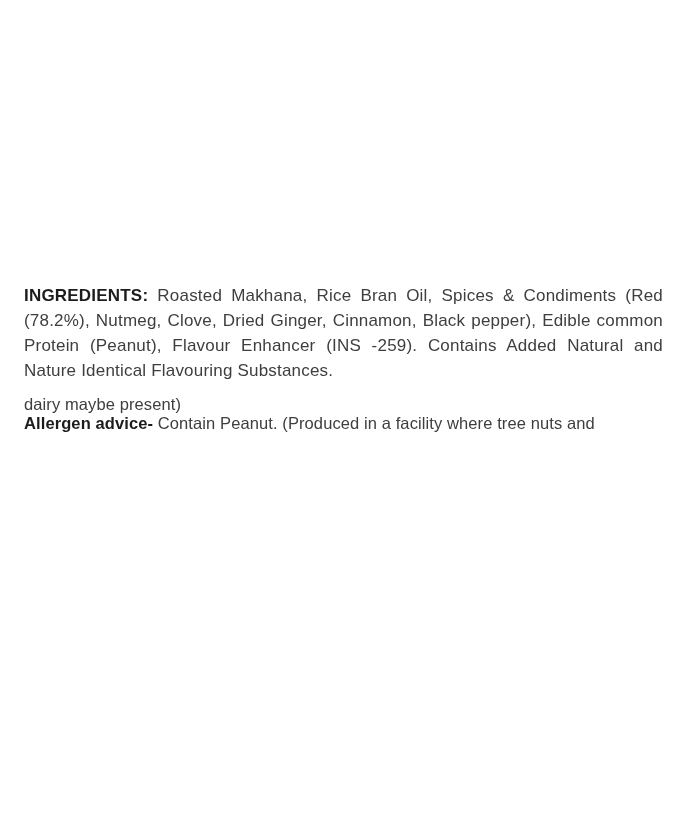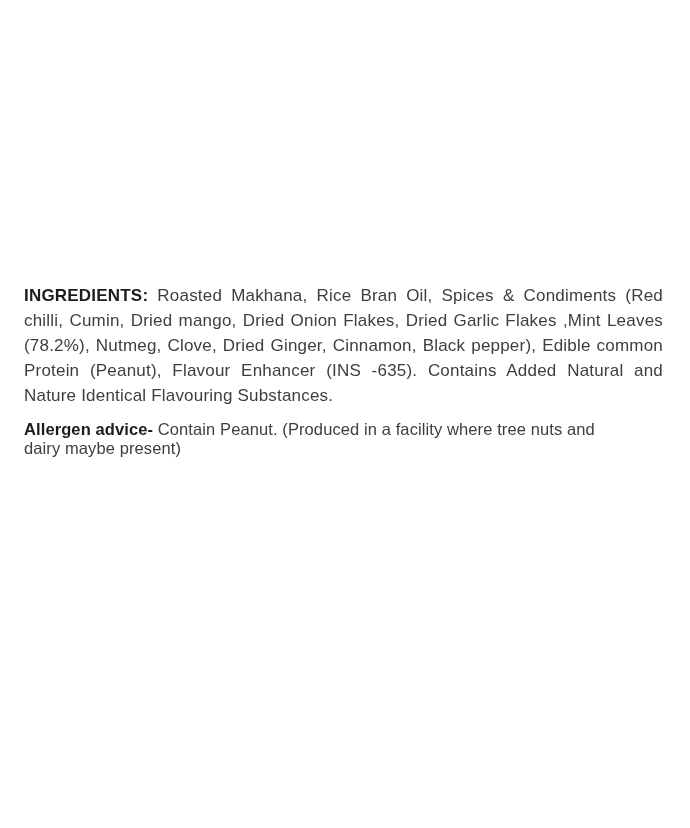--- a/index.html
+++ b/index.html
@@ -49,24 +49,23 @@
     text-align: left;
   }
 </style>
 </head>
 <body>
 
 <div class="label-panel">
 
   <div class="ingredients-block">
     <div class="ing-line"><span class="bold-heading">INGREDIENTS:</span> <span>Roasted Makhana, Rice Bran Oil, Spices &amp; Condiments (Red</span></div>
-    <div class="ing-line">chilli, Cumin, Dried mango, Dried Onion Flakes, Dried Garlic Flakes ,Mint Leaves</div>
     <div class="ing-line">(78.2%), Nutmeg, Clove, Dried Ginger, Cinnamon, Black pepper), Edible common</div>
-    <div class="ing-line">Protein (Peanut), Flavour Enhancer (INS -635). Contains Added Natural and</div>
+    <div class="ing-line">Protein (Peanut), Flavour Enhancer (INS -259). Contains Added Natural and</div>
     <div class="ing-line last-line">Nature Identical Flavouring Substances.</div>
   </div>
 
   <div class="allergen-block">
+    <div class="allergen-line">dairy maybe present)</div>
     <div class="allergen-line"><span class="bold-heading">Allergen advice-</span> <span>Contain Peanut. (Produced in a facility where tree nuts and</span></div>
-    <div class="allergen-line">dairy maybe present)</div>
   </div>
 
 </div>
 
 </body></html>

